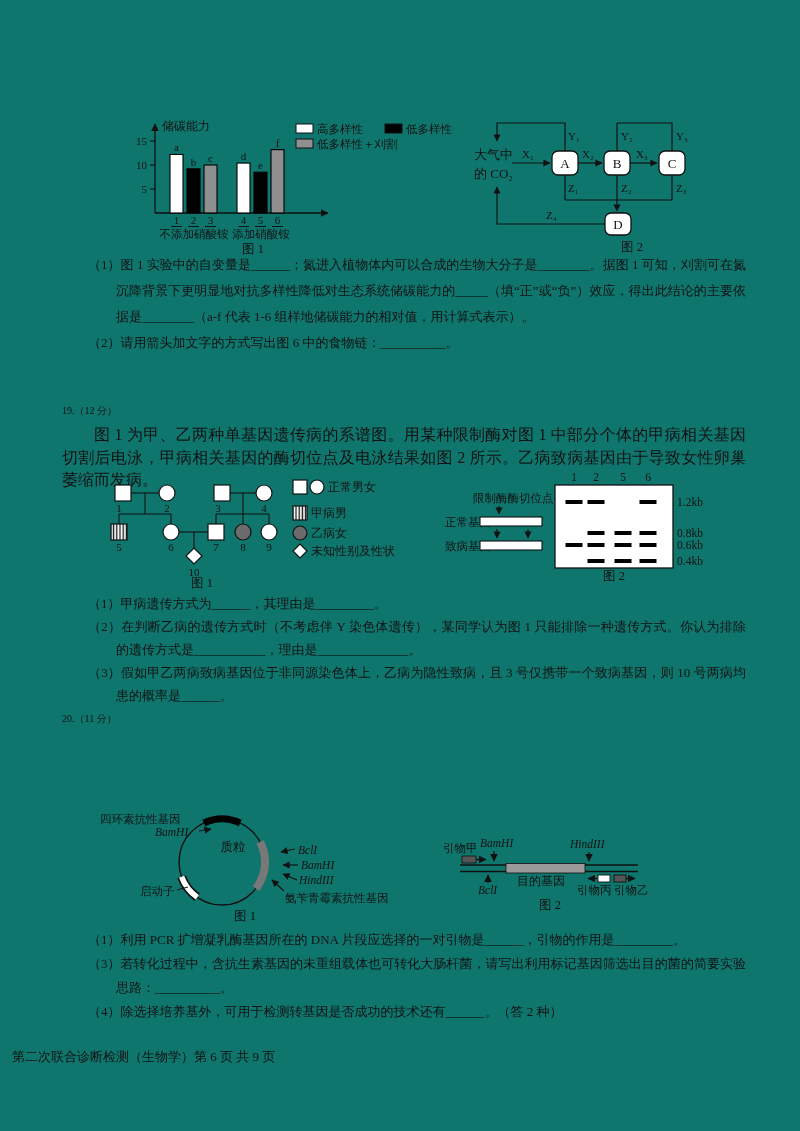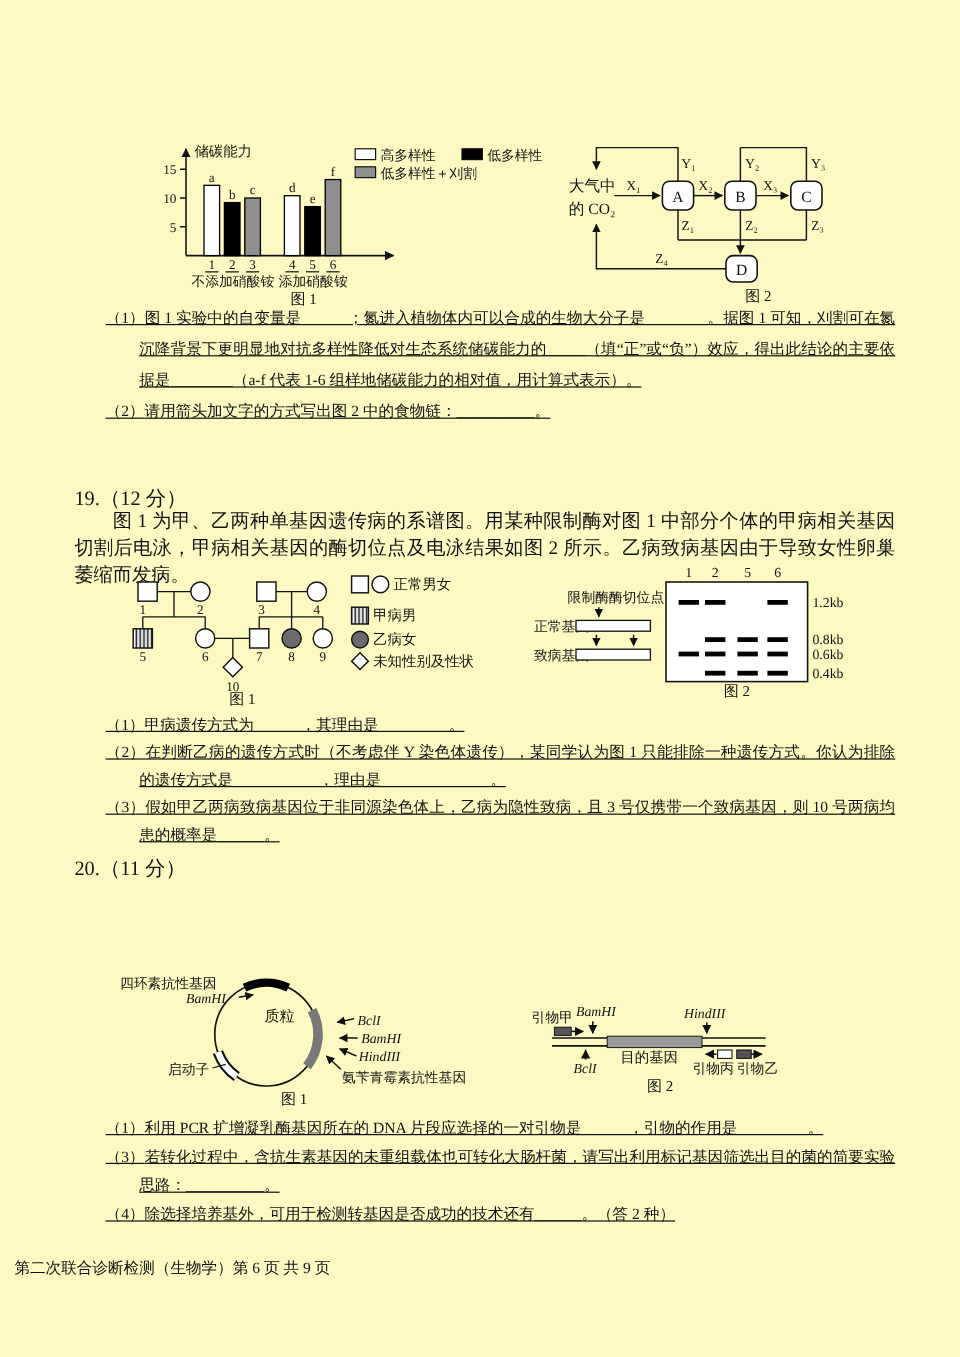--- a/index.html
+++ b/index.html
@@ -1,21 +1,21 @@
 <!DOCTYPE html>
 <html><head>
 <meta charset="utf-8">
 <style>
   html,body{margin:0;padding:0;background:#fff;}
   body{font-family:"Liberation Serif","DejaVu Sans",serif;color:#111;}
-  #page{position:relative;width:800px;height:1131px;background:#fef9c3;overflow:hidden;}
+  #page{position:relative;width:800px;height:1131px;background:#0f766e;overflow:hidden;}
   .abs{position:absolute;}
-  .qhead{font-size:17px;}
+  .qhead{font-size:10px;}
   .intro{font-size:16px;line-height:22.5px;text-align:justify;text-indent:2em;}
-  .items p{margin:0;padding-left:28px;text-indent:-28px;font-size:13px;text-align:justify;text-decoration:underline;}
+  .items p{margin:0;padding-left:28px;text-indent:-28px;font-size:13px;text-align:justify;}
   #q18-items p{line-height:26px;}
   #q19-items p{line-height:23px;}
   #q20-items p{line-height:24px;}
   .footer{position:absolute;left:12px;top:1048px;width:800px;text-align:left;font-size:13px;}
   svg text{font-family:"Liberation Serif","DejaVu Sans",serif;fill:#111;}
   .it{font-style:italic;}
 </style>
 </head>
 <body>
 
@@ -117,21 +117,21 @@
     <rect x="145" y="103" width="26" height="22" rx="6" fill="#fff" stroke="#111" stroke-width="1.3"></rect>
     <text x="105" y="58" font-size="13" text-anchor="middle">A</text>
     <text x="157" y="58" font-size="13" text-anchor="middle">B</text>
     <text x="212" y="58" font-size="13" text-anchor="middle">C</text>
     <text x="158" y="119" font-size="13" text-anchor="middle">D</text>
     <text x="172" y="141" font-size="12.5" text-anchor="middle">图 2</text>
   </svg>
 
   <div class="abs items" id="q18-items" style="left:88px;top:252px;width:658px;">
     <p><span>（1）</span><span>图 1 实验中的自变量是______；氮进入植物体内可以合成的生物大分子是________。据图 1 可知，刈割可在氮沉降背景下更明显地对抗多样性降低对生态系统储碳能力的_____（填“正”或“负”）效应，得出此结论的主要依据是________（a-f 代表 1-6 组样地储碳能力的相对值，用计算式表示）。</span></p>
-    <p><span>（2）</span><span>请用箭头加文字的方式写出图 2 中的食物链：__________。</span></p>
+    <p><span>（2）</span><span>请用箭头加文字的方式写出图 6 中的食物链：__________。</span></p>
   </div>
 
   <div class="abs qhead" style="left:62px;top:404px;">19.（12 分）</div>
   <div class="abs intro" style="left:62px;top:424px;width:684px;">图 1 为甲、乙两种单基因遗传病的系谱图。用某种限制酶对图 1 中部分个体的甲病相关基因切割后电泳，甲病相关基因的酶切位点及电泳结果如图 2 所示。乙病致病基因由于导致女性卵巢萎缩而发病。</div>
 
   <svg class="abs" style="left:90px;top:468px;" width="350" height="122" viewBox="0 0 350 122">
     <defs>
       <pattern id="stripes" width="3.2" height="8" patternUnits="userSpaceOnUse">
         <rect width="3.2" height="8" fill="#fff"></rect>
         <line x1="1.2" y1="0" x2="1.2" y2="8" stroke="#111" stroke-width="1.3"></line>

